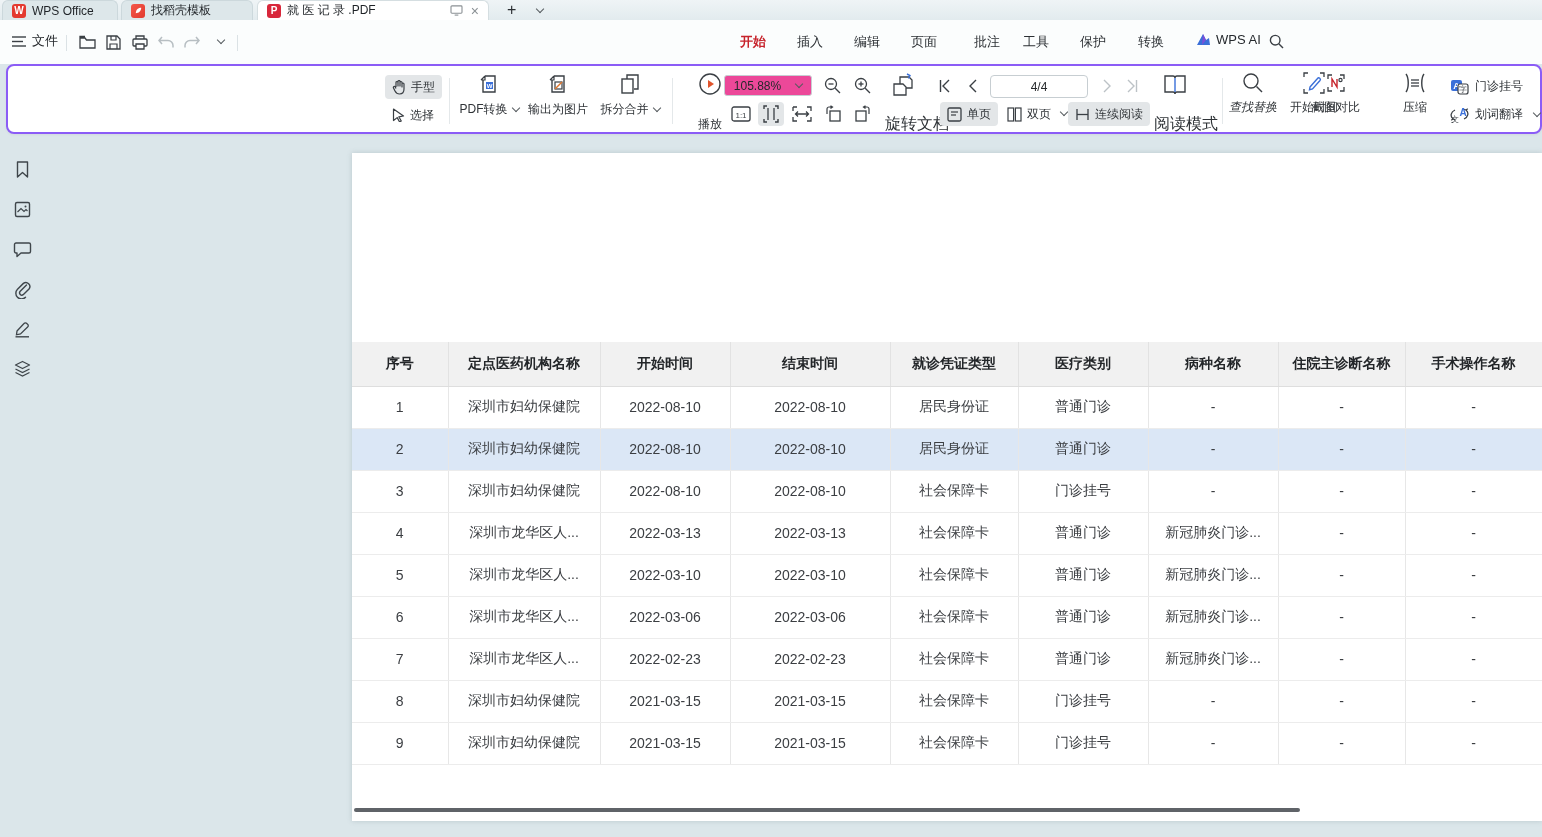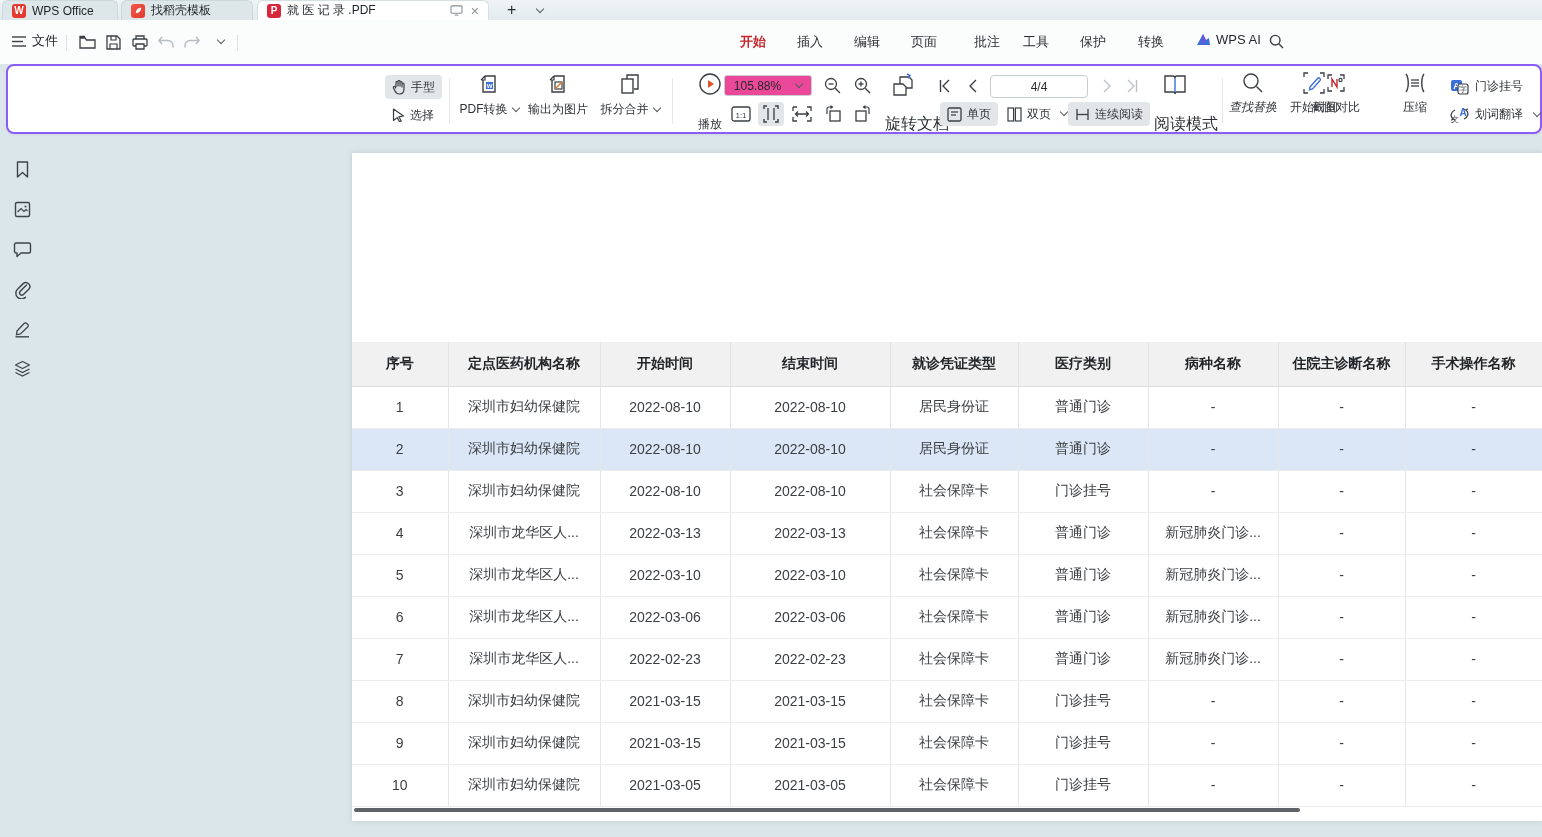--- a/index.html
+++ b/index.html
@@ -574,27 +574,16 @@
           <td>9</td>
           <td>深圳市妇幼保健院</td>
           <td>2021-03-15</td>
           <td>2021-03-15</td>
           <td>社会保障卡</td>
           <td>门诊挂号</td>
           <td>-</td>
           <td>-</td>
           <td>-</td>
         </tr>
-        <tr>
-          <td>10</td>
-          <td>深圳市妇幼保健院</td>
-          <td>2021-03-05</td>
-          <td>2021-03-05</td>
-          <td>社会保障卡</td>
-          <td>门诊挂号</td>
-          <td>-</td>
-          <td>-</td>
-          <td>-</td>
-        </tr>
       </tbody>
   </table>
   <div class="hscroll"></div>
 </div>
 
 </body></html>

